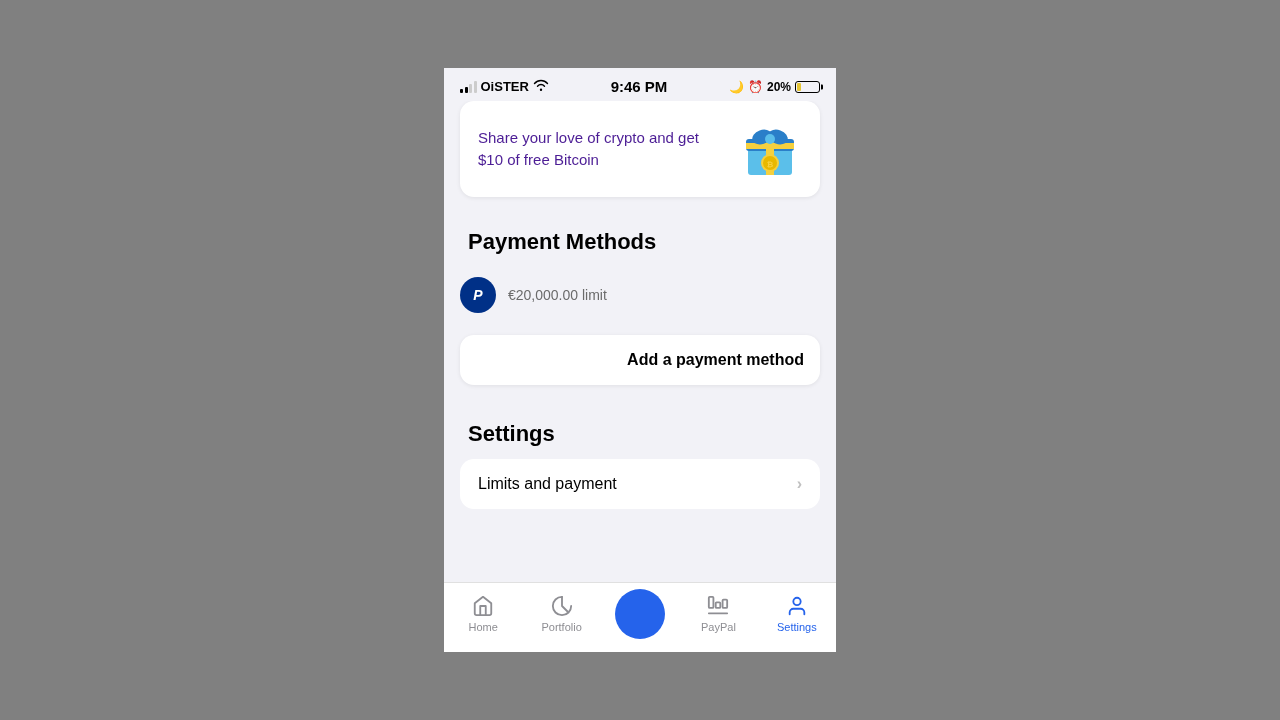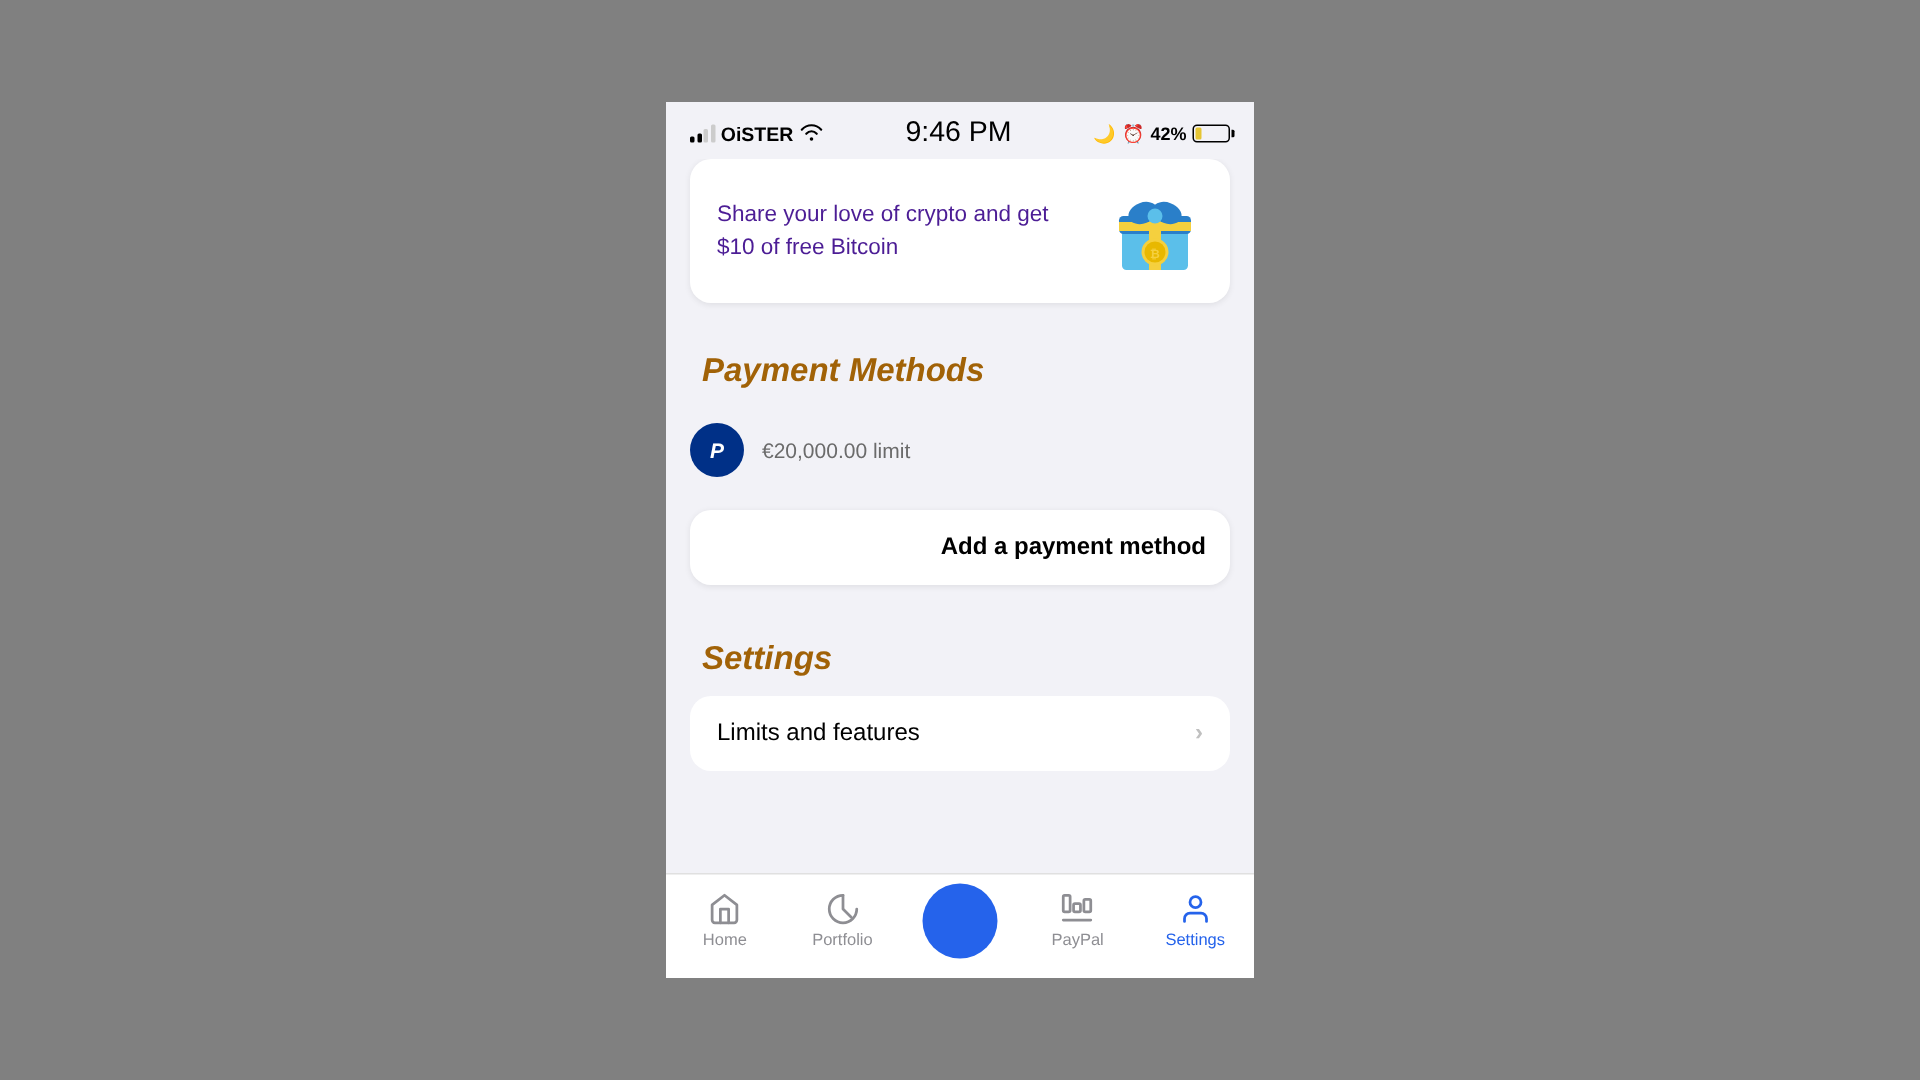--- a/index.html
+++ b/index.html
@@ -49,22 +49,22 @@
     }
     .signal-bar {
       width: 3px;
       background: #000;
       border-radius: 1px;
     }
     .wifi-icon {
       font-size: 13px;
     }
     .status-center {
-      font-weight: 400;
-      font-size: 19px;
+      font-weight: 700;
+      font-size: 15px;
       text-align: right;
     }
     .status-right {
       display: flex;
       align-items: center;
       gap: 4px;
       font-size: 12px;
     }
     .battery-container {
       display: flex;
@@ -144,23 +144,22 @@
       width: 64px;
       height: 64px;
       flex-shrink: 0;
       margin-left: 12px;
     }
 
     
     .section-title {
       font-size: 22px;
       font-weight: 700;
-      color: #a16207;
+      color: #000000;
       padding: 12px 24px 12px;
-      font-style: italic;
     }
 
     
     .payment-row {
       background: #f2f2f7;
       padding: 0 16px 8px;
     }
     .payment-item {
       display: flex;
       align-items: center;
@@ -335,21 +334,21 @@
           <path d="M8 9.5a1.2 1.2 0 1 1 0 2.4A1.2 1.2 0 0 1 8 9.5z" fill="#000"></path>
           <path d="M4.5 7.2C5.5 6.1 6.7 5.5 8 5.5s2.5.6 3.5 1.7" stroke="#000" stroke-width="1.4" stroke-linecap="round" fill="none"></path>
           <path d="M1.5 4.5C3.2 2.6 5.5 1.5 8 1.5s4.8 1.1 6.5 3" stroke="#000" stroke-width="1.4" stroke-linecap="round" fill="none"></path>
         </svg>
       </span>
     </div>
     <div class="status-center">9:46 PM</div>
     <div class="status-right">
       <span>🌙</span>
       <span>⏰</span>
-      <span>42%</span>
+      <span>20%</span>
       <div class="battery-container">
         <div class="battery-icon">
           <div class="battery-fill"></div>
         </div>
       </div>
     </div>
   </div>
 
   <div class="scroll-content">
 
@@ -391,21 +390,21 @@
         <div class="payment-limit">€20,000.00 limit</div>
       </div>
     </div>
 
     <button class="add-payment-btn">Add a payment method</button>
 
     
     <div class="account-section">
       <div class="section-title">Settings</div>
       <div class="list-item">
-        <span class="list-item-label">Limits and features</span>
+        <span class="list-item-label">Limits and payment</span>
         <span class="chevron-right">›</span>
       </div>
     </div>
 
   </div>
 
   <div class="bottom-nav">
 
     <div class="nav-item">
       <div class="nav-icon">

